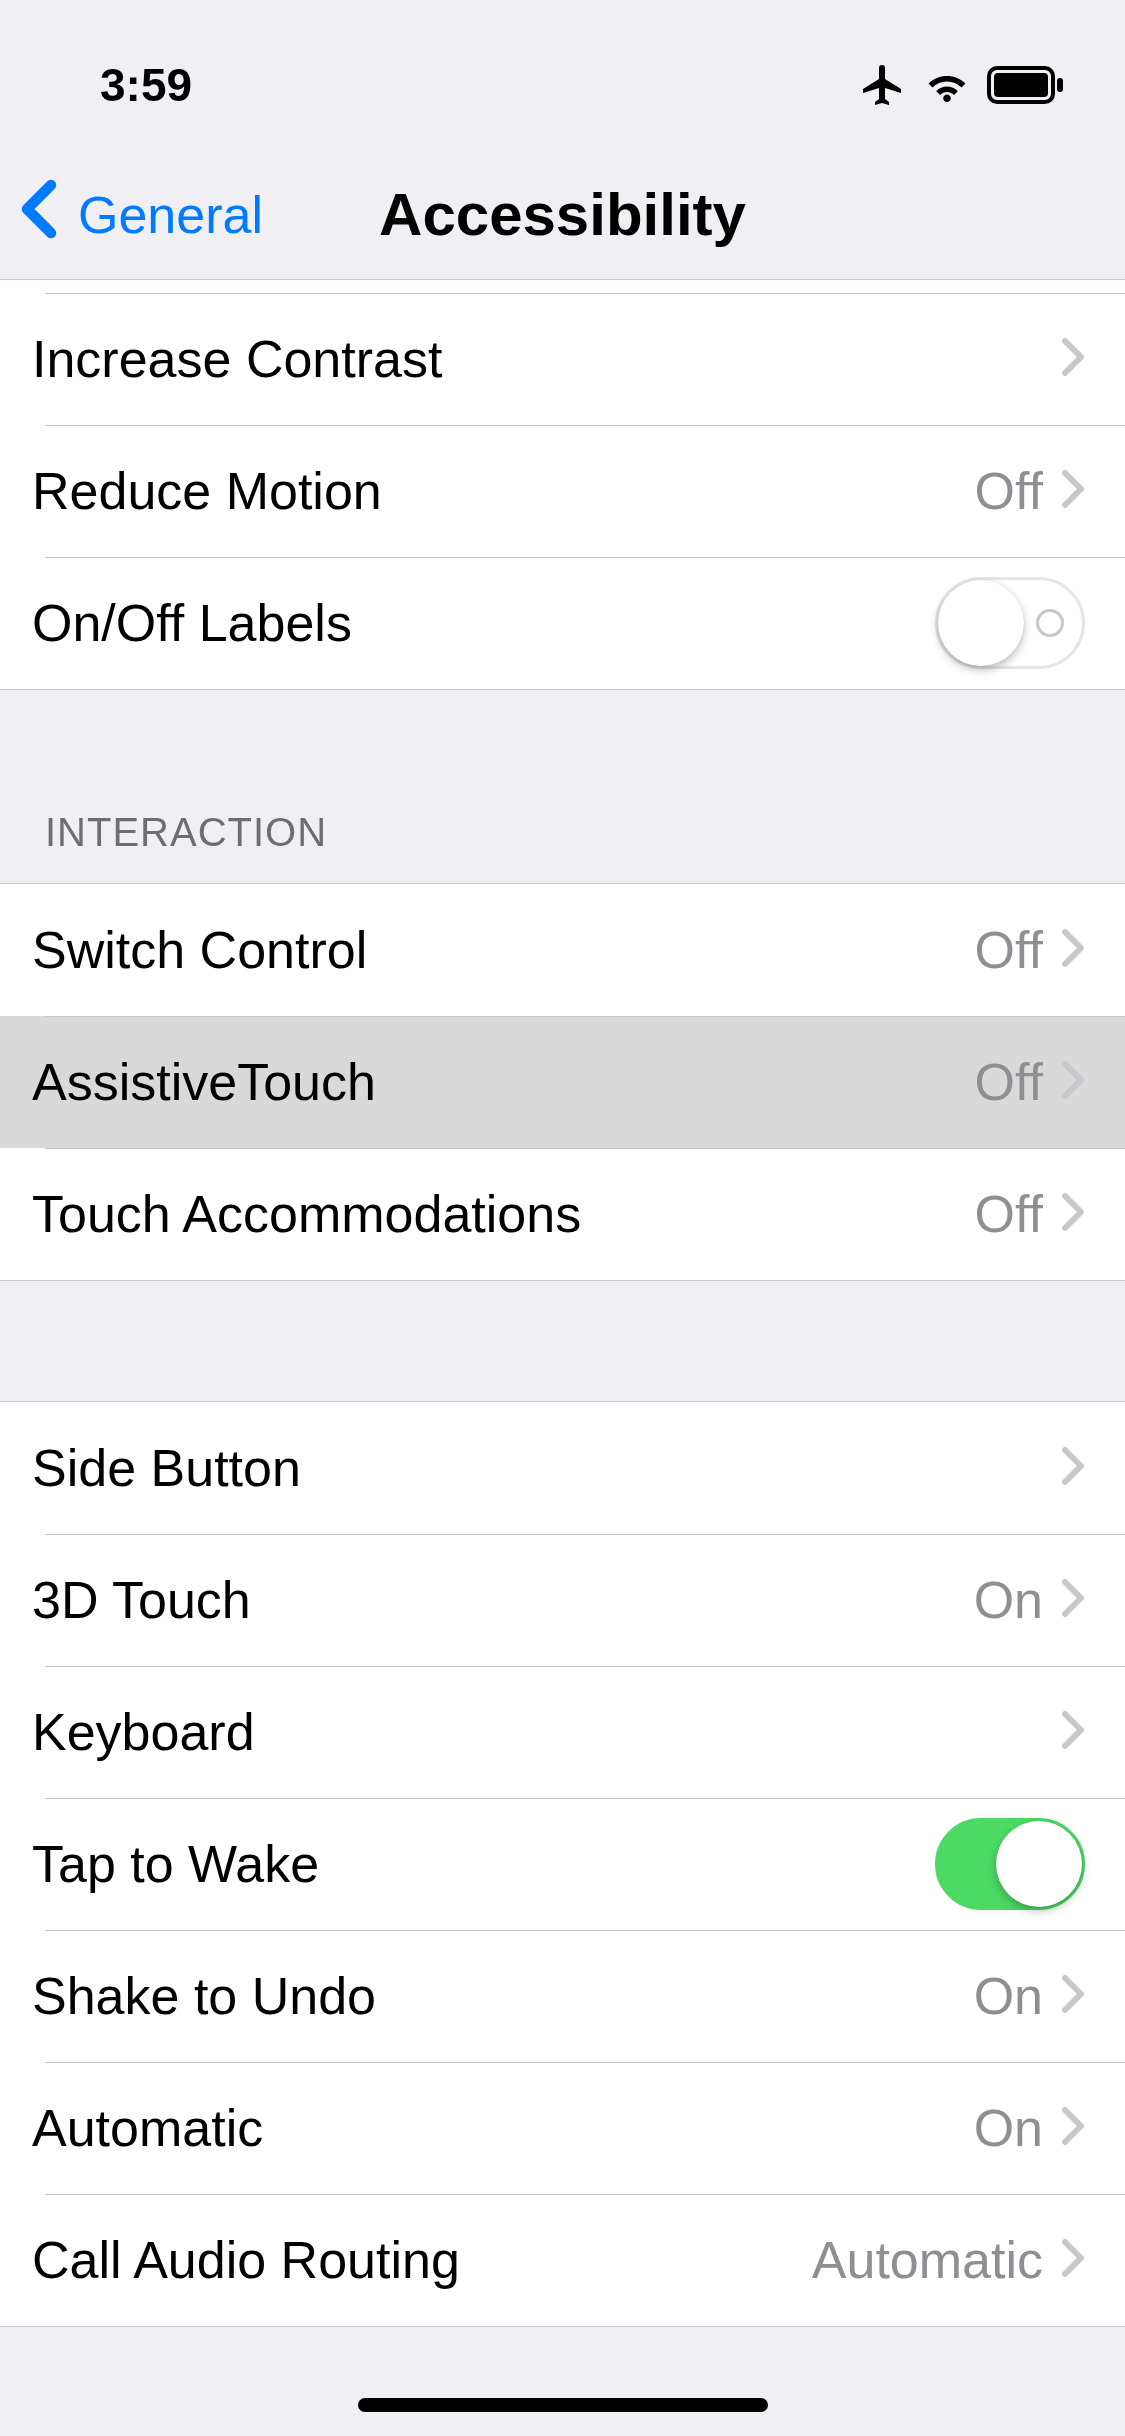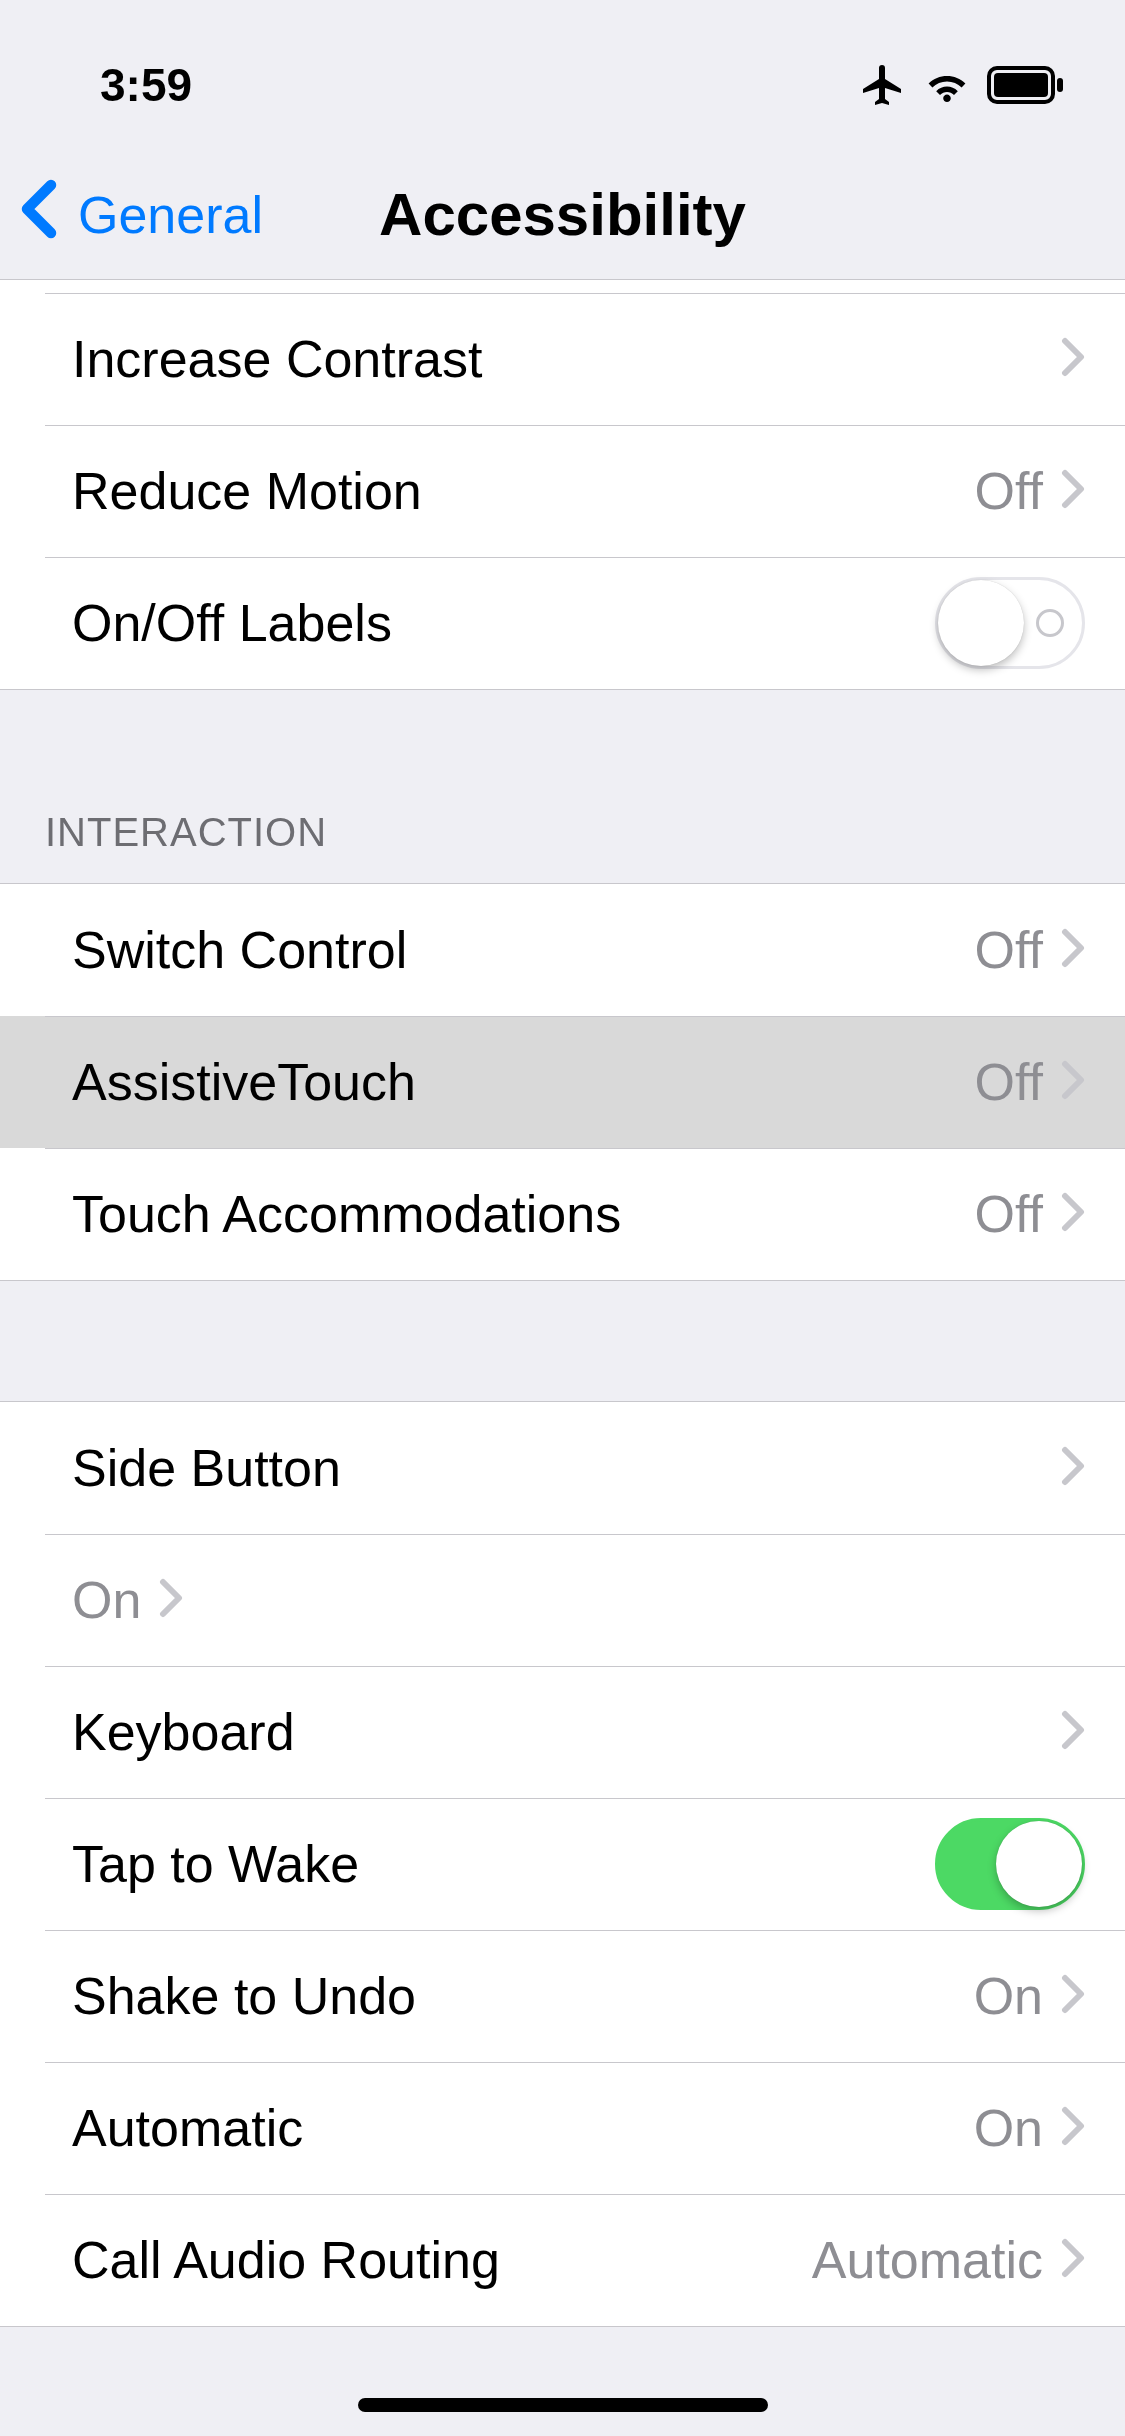--- a/index.html
+++ b/index.html
@@ -74,21 +74,21 @@
   .group {
     background: #fff;
     border-top: 1px solid #c8c7cc;
     border-bottom: 1px solid #c8c7cc;
   }
 
   .row {
     display: flex;
     align-items: center;
     min-height: 132px;
-    padding: 0 40px 0 72px;
+    padding: 0 40px 0 32px;
     font-size: 52px;
     position: relative;
     background: #fff;
   }
   .row + .row::before {
     content: "";
     position: absolute;
     top: 0; left: 45px; right: 0;
     height: 1px;
     background: #c8c7cc;
@@ -252,20 +252,21 @@
     <div class="group">
       <div class="row">
         <span class="row-label">Side Button</span>
         <span class="chevron">
           <svg width="24" height="40" viewBox="0 0 12 20">
               <path d="M2 2 L10 10 L2 18" fill="none" stroke="#c7c7cc" stroke-width="3" stroke-linecap="round" stroke-linejoin="round"></path>
             </svg>
         </span>
       </div>
       <div class="row">
+        <span class="row-label">3D Touch</span>
         <span class="row-value">On</span>
         <span class="chevron">
           <svg width="24" height="40" viewBox="0 0 12 20">
               <path d="M2 2 L10 10 L2 18" fill="none" stroke="#c7c7cc" stroke-width="3" stroke-linecap="round" stroke-linejoin="round"></path>
             </svg>
         </span>
       </div>
       <div class="row">
         <span class="row-label">Keyboard</span>
         <span class="chevron">

